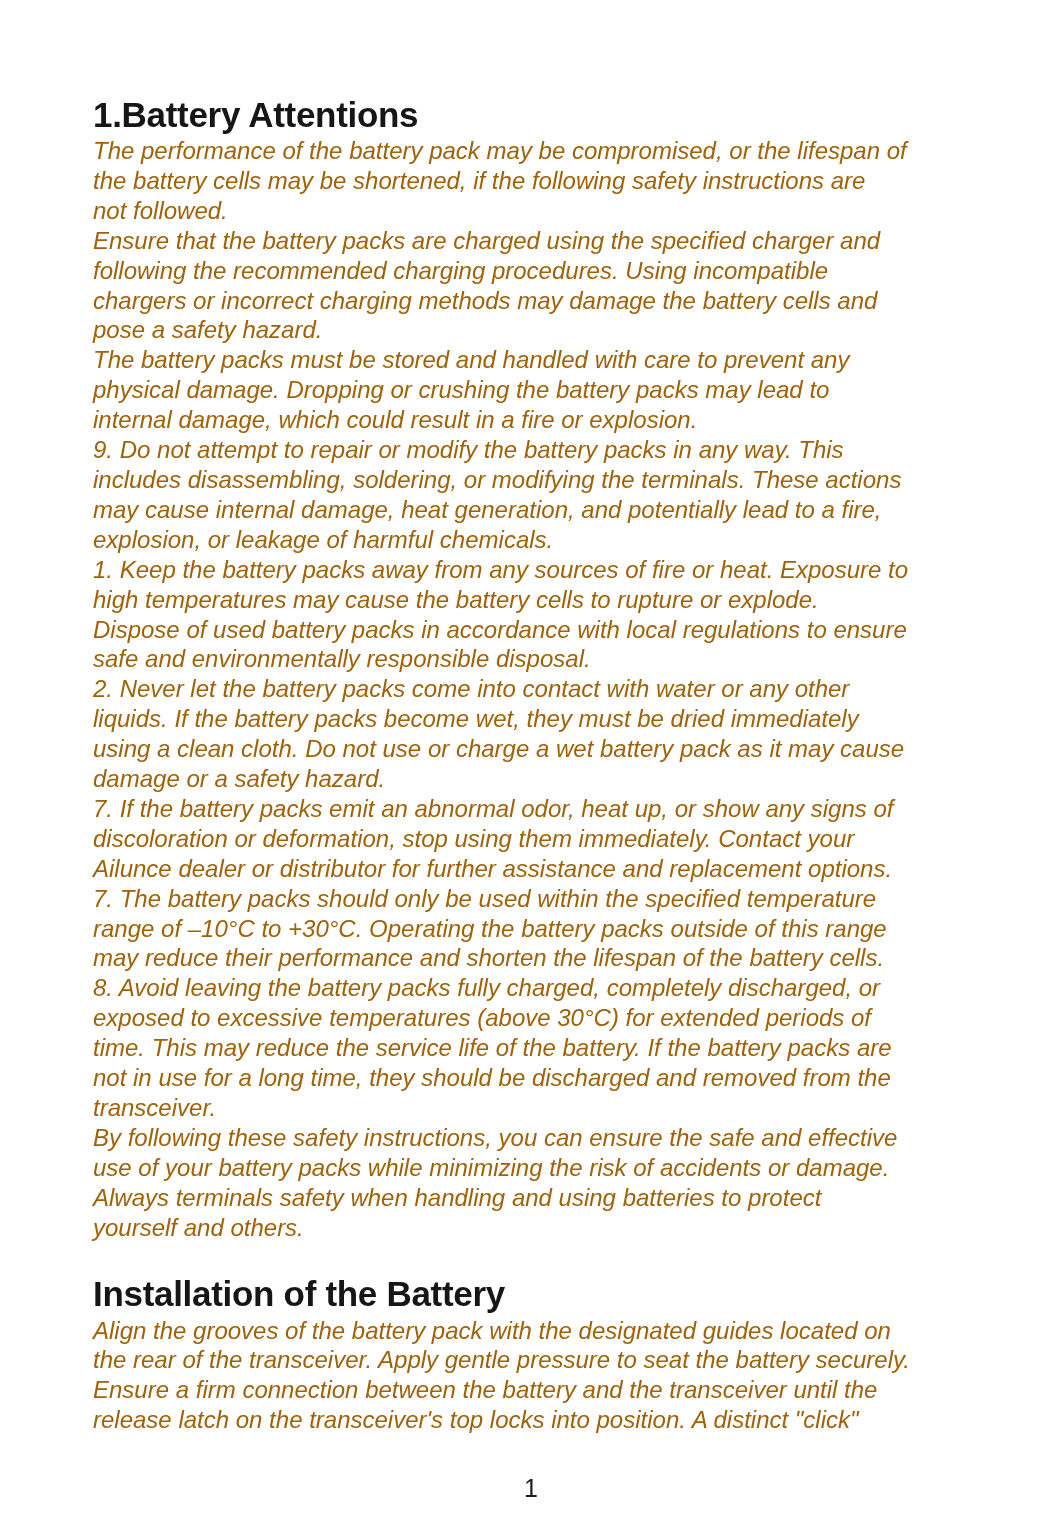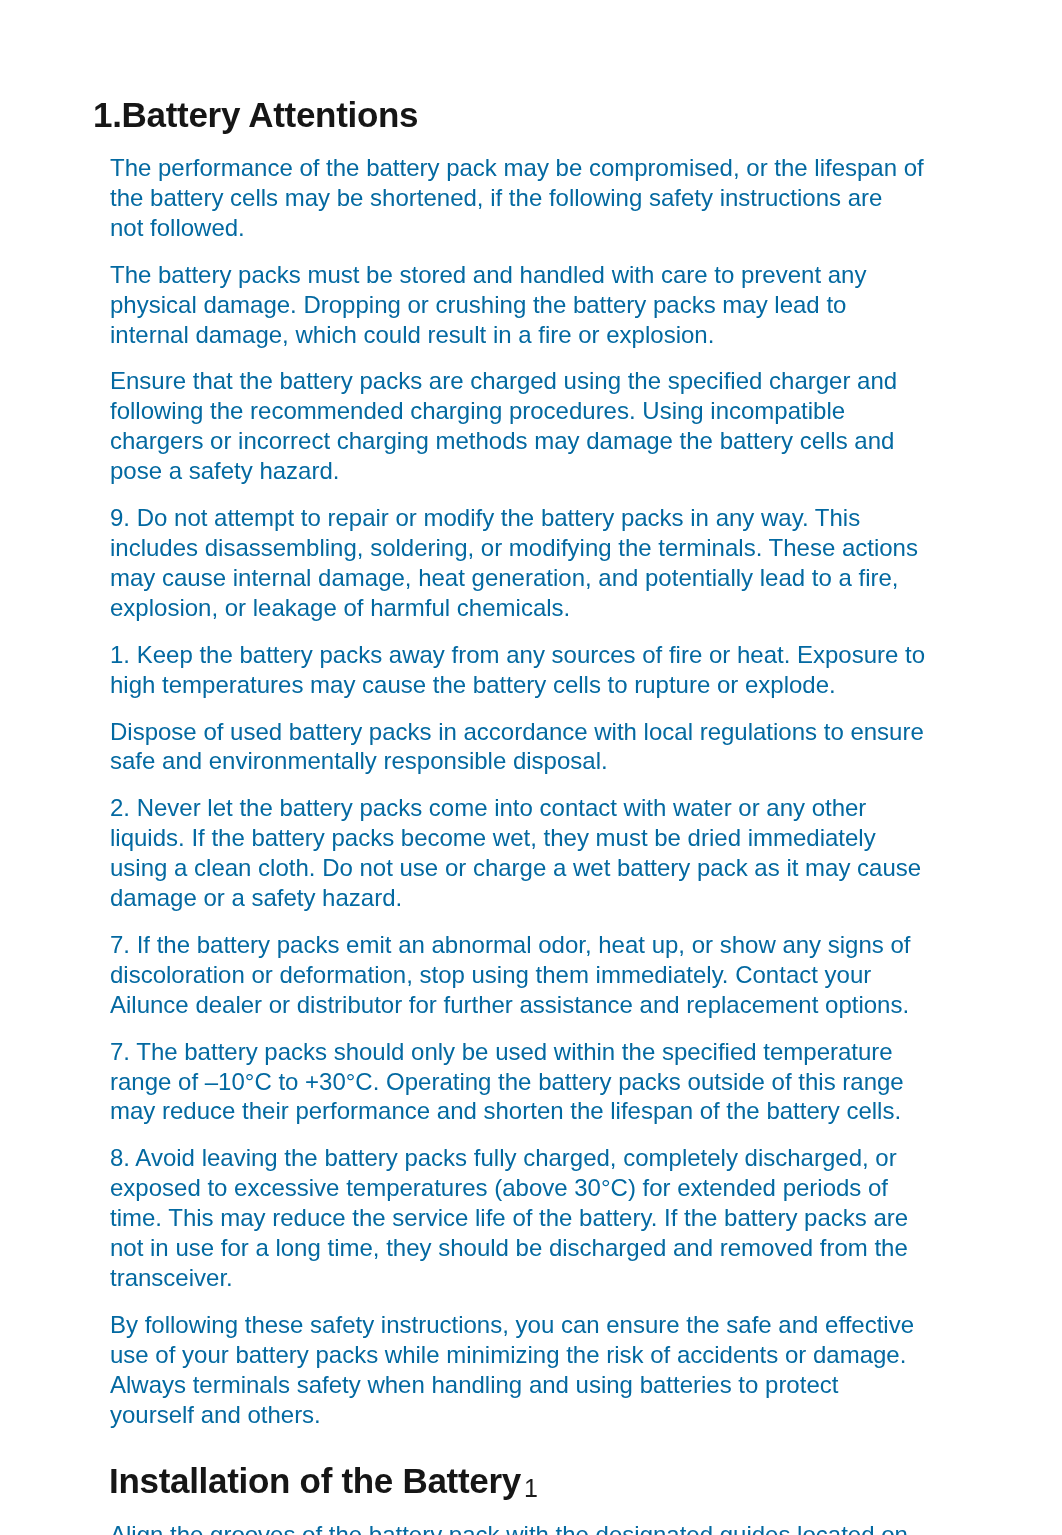--- a/index.html
+++ b/index.html
@@ -28,28 +28,28 @@
     font-size: 35px;
     line-height: 42px;
     font-weight: 700;
     letter-spacing: -0.3px;
     color: #161616;
     white-space: pre-line;
   }
   .content h2 {
     margin-top: 29px;
     line-height: 44px;
-    margin-left: 16px;
   }
   .content p {
-    margin: 17px;
+    margin: 0;
     font-size: 24px;
     line-height: 29.9px;
     white-space: pre-line;
-    color: #0369a1;
+    color: #a16207;
+    font-style: italic;
   }
   .page-number {
     position: absolute;
     top: 1473px;
     left: 0;
     width: 100%;
     text-align: center;
     font-size: 25px;
     line-height: 30px;
     color: #1c1c1c;
@@ -60,28 +60,28 @@
 
 <div class="page">
   <div class="content">
 
     <h1>1.Battery Attentions</h1>
 
     <p>The performance of the battery pack may be compromised, or the lifespan of
 the battery cells may be shortened, if the following safety instructions are
 not followed.</p>
 
-    <p>The battery packs must be stored and handled with care to prevent any
-physical damage. Dropping or crushing the battery packs may lead to
-internal damage, which could result in a fire or explosion.</p>
-
     <p>Ensure that the battery packs are charged using the specified charger and
 following the recommended charging procedures. Using incompatible
 chargers or incorrect charging methods may damage the battery cells and
 pose a safety hazard.</p>
+
+    <p>The battery packs must be stored and handled with care to prevent any
+physical damage. Dropping or crushing the battery packs may lead to
+internal damage, which could result in a fire or explosion.</p>
 
     <p>9. Do not attempt to repair or modify the battery packs in any way. This
 includes disassembling, soldering, or modifying the terminals. These actions
 may cause internal damage, heat generation, and potentially lead to a fire,
 explosion, or leakage of harmful chemicals.</p>
 
     <p>1. Keep the battery packs away from any sources of fire or heat. Exposure to
 high temperatures may cause the battery cells to rupture or explode.</p>
 
     <p>Dispose of used battery packs in accordance with local regulations to ensure

